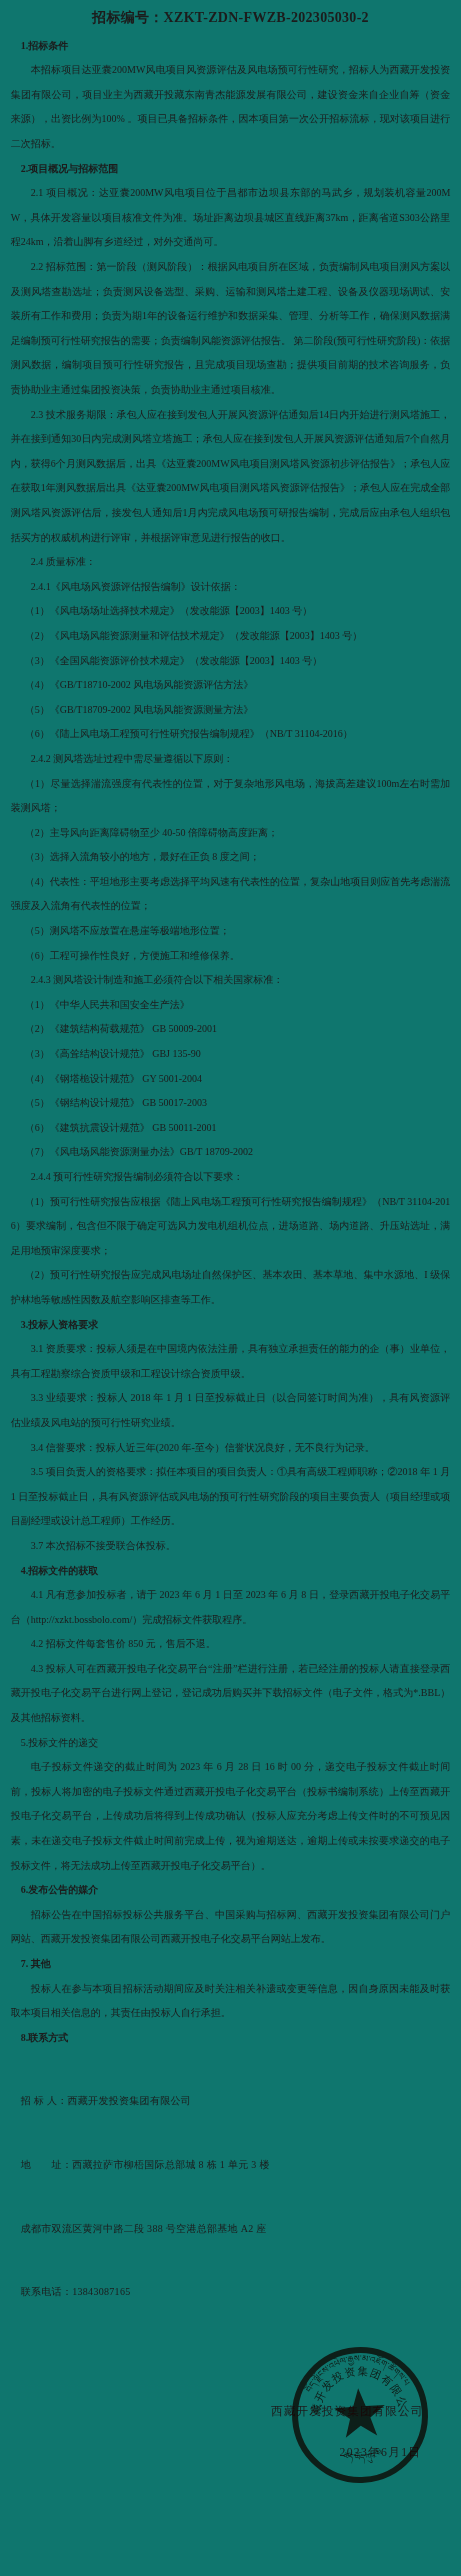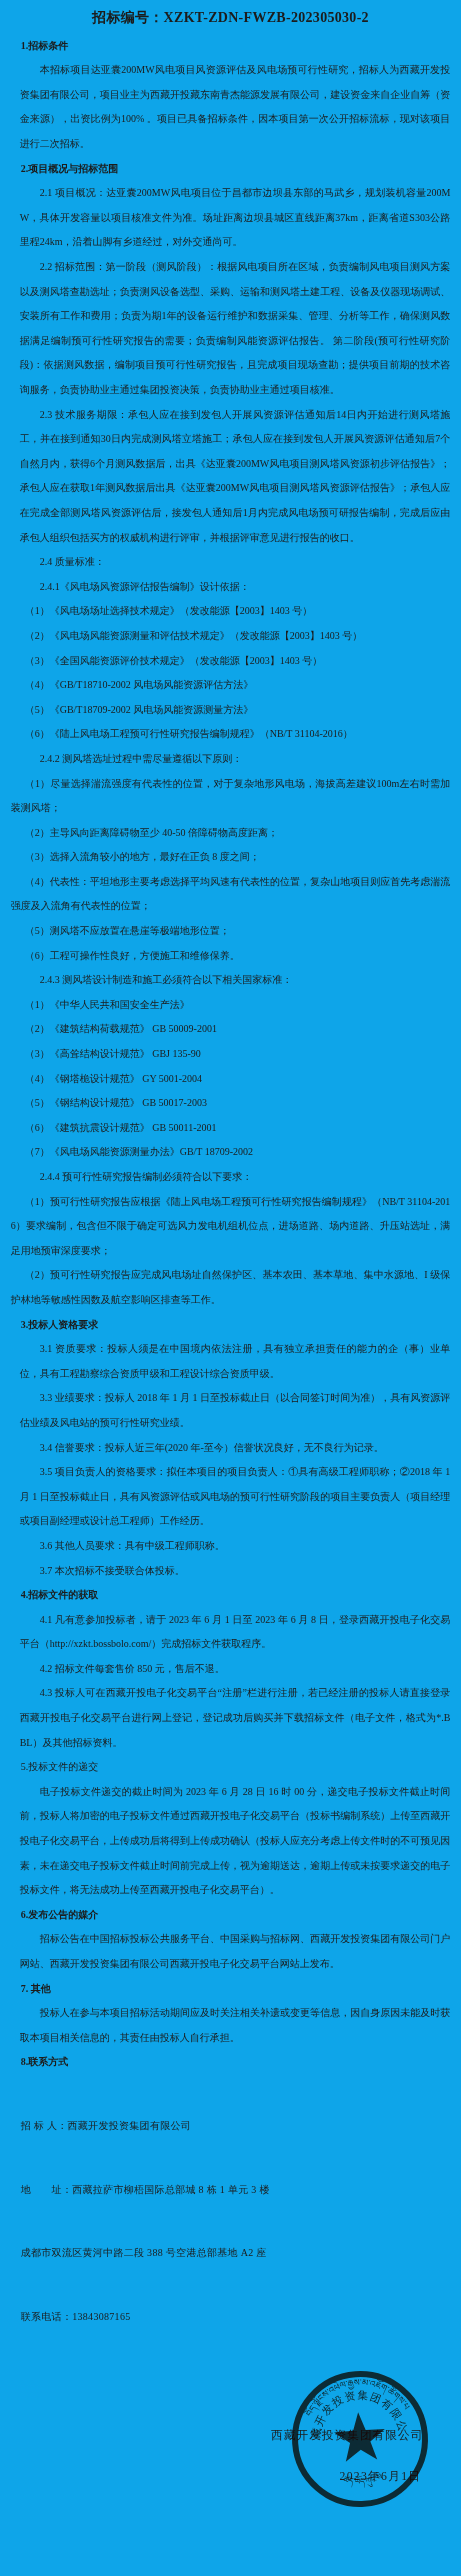--- a/index.html
+++ b/index.html
@@ -1,21 +1,21 @@
 <!DOCTYPE html>
 <html style="font-size:10.7px"><head>
 <meta charset="utf-8">
 <style>
   html,body{margin:0;padding:0;background:#ffffff;}
   .page{
     position:relative;
     width:461px;
     min-height:2576px;
     margin:0 auto;
-    background:#0ea5e9;
+    background:#0f766e;
     font-family:"Liberation Serif","DejaVu Serif",serif;
     color:#1c1c1c;
     box-sizing:border-box;
     padding:4px 10.7px 0 10.7px;
     overflow:hidden;
   }
   .doc-title{
     text-align:center;
     font-size:14px;
     font-weight:bold;
@@ -25,21 +25,21 @@
   }
   .para{
     margin:0;
     font-size:10px;
     line-height:24.6px;
     text-align:justify;
     word-break:break-all;
   }
   .para.heading-para{ text-indent:1em; }
   .para.bold{ font-weight:bold; }
-  .para.body{ text-indent:2em;margin-left:9px; }
+  .para.body{ text-indent:2em; }
   .para.li{ text-indent:1.4em; }
   .para.contact{ text-indent:1em; letter-spacing:0.3px;margin-top:39px; }
   .signature-block{
     position:relative;
     height:191px;
     width:100%;
   }
   .sig-company{
     position:absolute;
     top:99px; right:27px;
@@ -101,21 +101,20 @@
       <p class="para li">（6）《建筑抗震设计规范》  GB 50011-2001</p>
       <p class="para li">（7）《风电场风能资源测量办法》GB/T 18709-2002</p>
       <p class="para body">2.4.4 预可行性研究报告编制必须符合以下要求：</p>
       <p class="para li">（1）预可行性研究报告应根据《陆上风电场工程预可行性研究报告编制规程》（NB/T 31104-2016）要求编制，包含但不限于确定可选风力发电机组机位点，进场道路、场内道路、升压站选址，满足用地预审深度要求；</p>
       <p class="para li">（2）预可行性研究报告应完成风电场址自然保护区、基本农田、基本草地、集中水源地、I 级保护林地等敏感性因数及航空影响区排查等工作。</p>
       <p class="para heading-para bold">3.投标人资格要求</p>
       <p class="para body">3.1 资质要求：投标人须是在中国境内依法注册，具有独立承担责任的能力的企（事）业单位，具有工程勘察综合资质甲级和工程设计综合资质甲级。</p>
       <p class="para body">3.3 业绩要求：投标人 2018 年 1 月 1 日至投标截止日（以合同签订时间为准），具有风资源评估业绩及风电站的预可行性研究业绩。</p>
       <p class="para body">3.4 信誉要求：投标人近三年(2020 年-至今）信誉状况良好，无不良行为记录。</p>
       <p class="para body">3.5 项目负责人的资格要求：拟任本项目的项目负责人：①具有高级工程师职称；②2018 年 1 月 1 日至投标截止日，具有风资源评估或风电场的预可行性研究阶段的项目主要负责人（项目经理或项目副经理或设计总工程师）工作经历。</p>
-      <p class="para body">3.6 其他人员要求：具有中级工程师职称。</p>
       <p class="para body">3.7 本次招标不接受联合体投标。</p>
       <p class="para heading-para bold">4.招标文件的获取</p>
       <p class="para body">4.1 凡有意参加投标者，请于 2023 年 6 月 1 日至 2023 年 6 月 8 日，登录西藏开投电子化交易平台（http://xzkt.bossbolo.com/）完成招标文件获取程序。</p>
       <p class="para body">4.2 招标文件每套售价 850 元，售后不退。</p>
       <p class="para body">4.3 投标人可在西藏开投电子化交易平台“注册”栏进行注册，若已经注册的投标人请直接登录西藏开投电子化交易平台进行网上登记，登记成功后购买并下载招标文件（电子文件，格式为*.BBL）及其他招标资料。</p>
       <p class="para heading-para">5.投标文件的递交</p>
       <p class="para body">电子投标文件递交的截止时间为 2023 年 6 月 28 日 16 时 00 分，递交电子投标文件截止时间前，投标人将加密的电子投标文件通过西藏开投电子化交易平台（投标书编制系统）上传至西藏开投电子化交易平台，上传成功后将得到上传成功确认（投标人应充分考虑上传文件时的不可预见因素，未在递交电子投标文件截止时间前完成上传，视为逾期送达，逾期上传或未按要求递交的电子投标文件，将无法成功上传至西藏开投电子化交易平台）。</p>
       <p class="para heading-para bold">6.发布公告的媒介</p>
       <p class="para body">招标公告在中国招标投标公共服务平台、中国采购与招标网、西藏开发投资集团有限公司门户网站、西藏开发投资集团有限公司西藏开投电子化交易平台网站上发布。</p>
       <p class="para heading-para bold">7. 其他</p>

